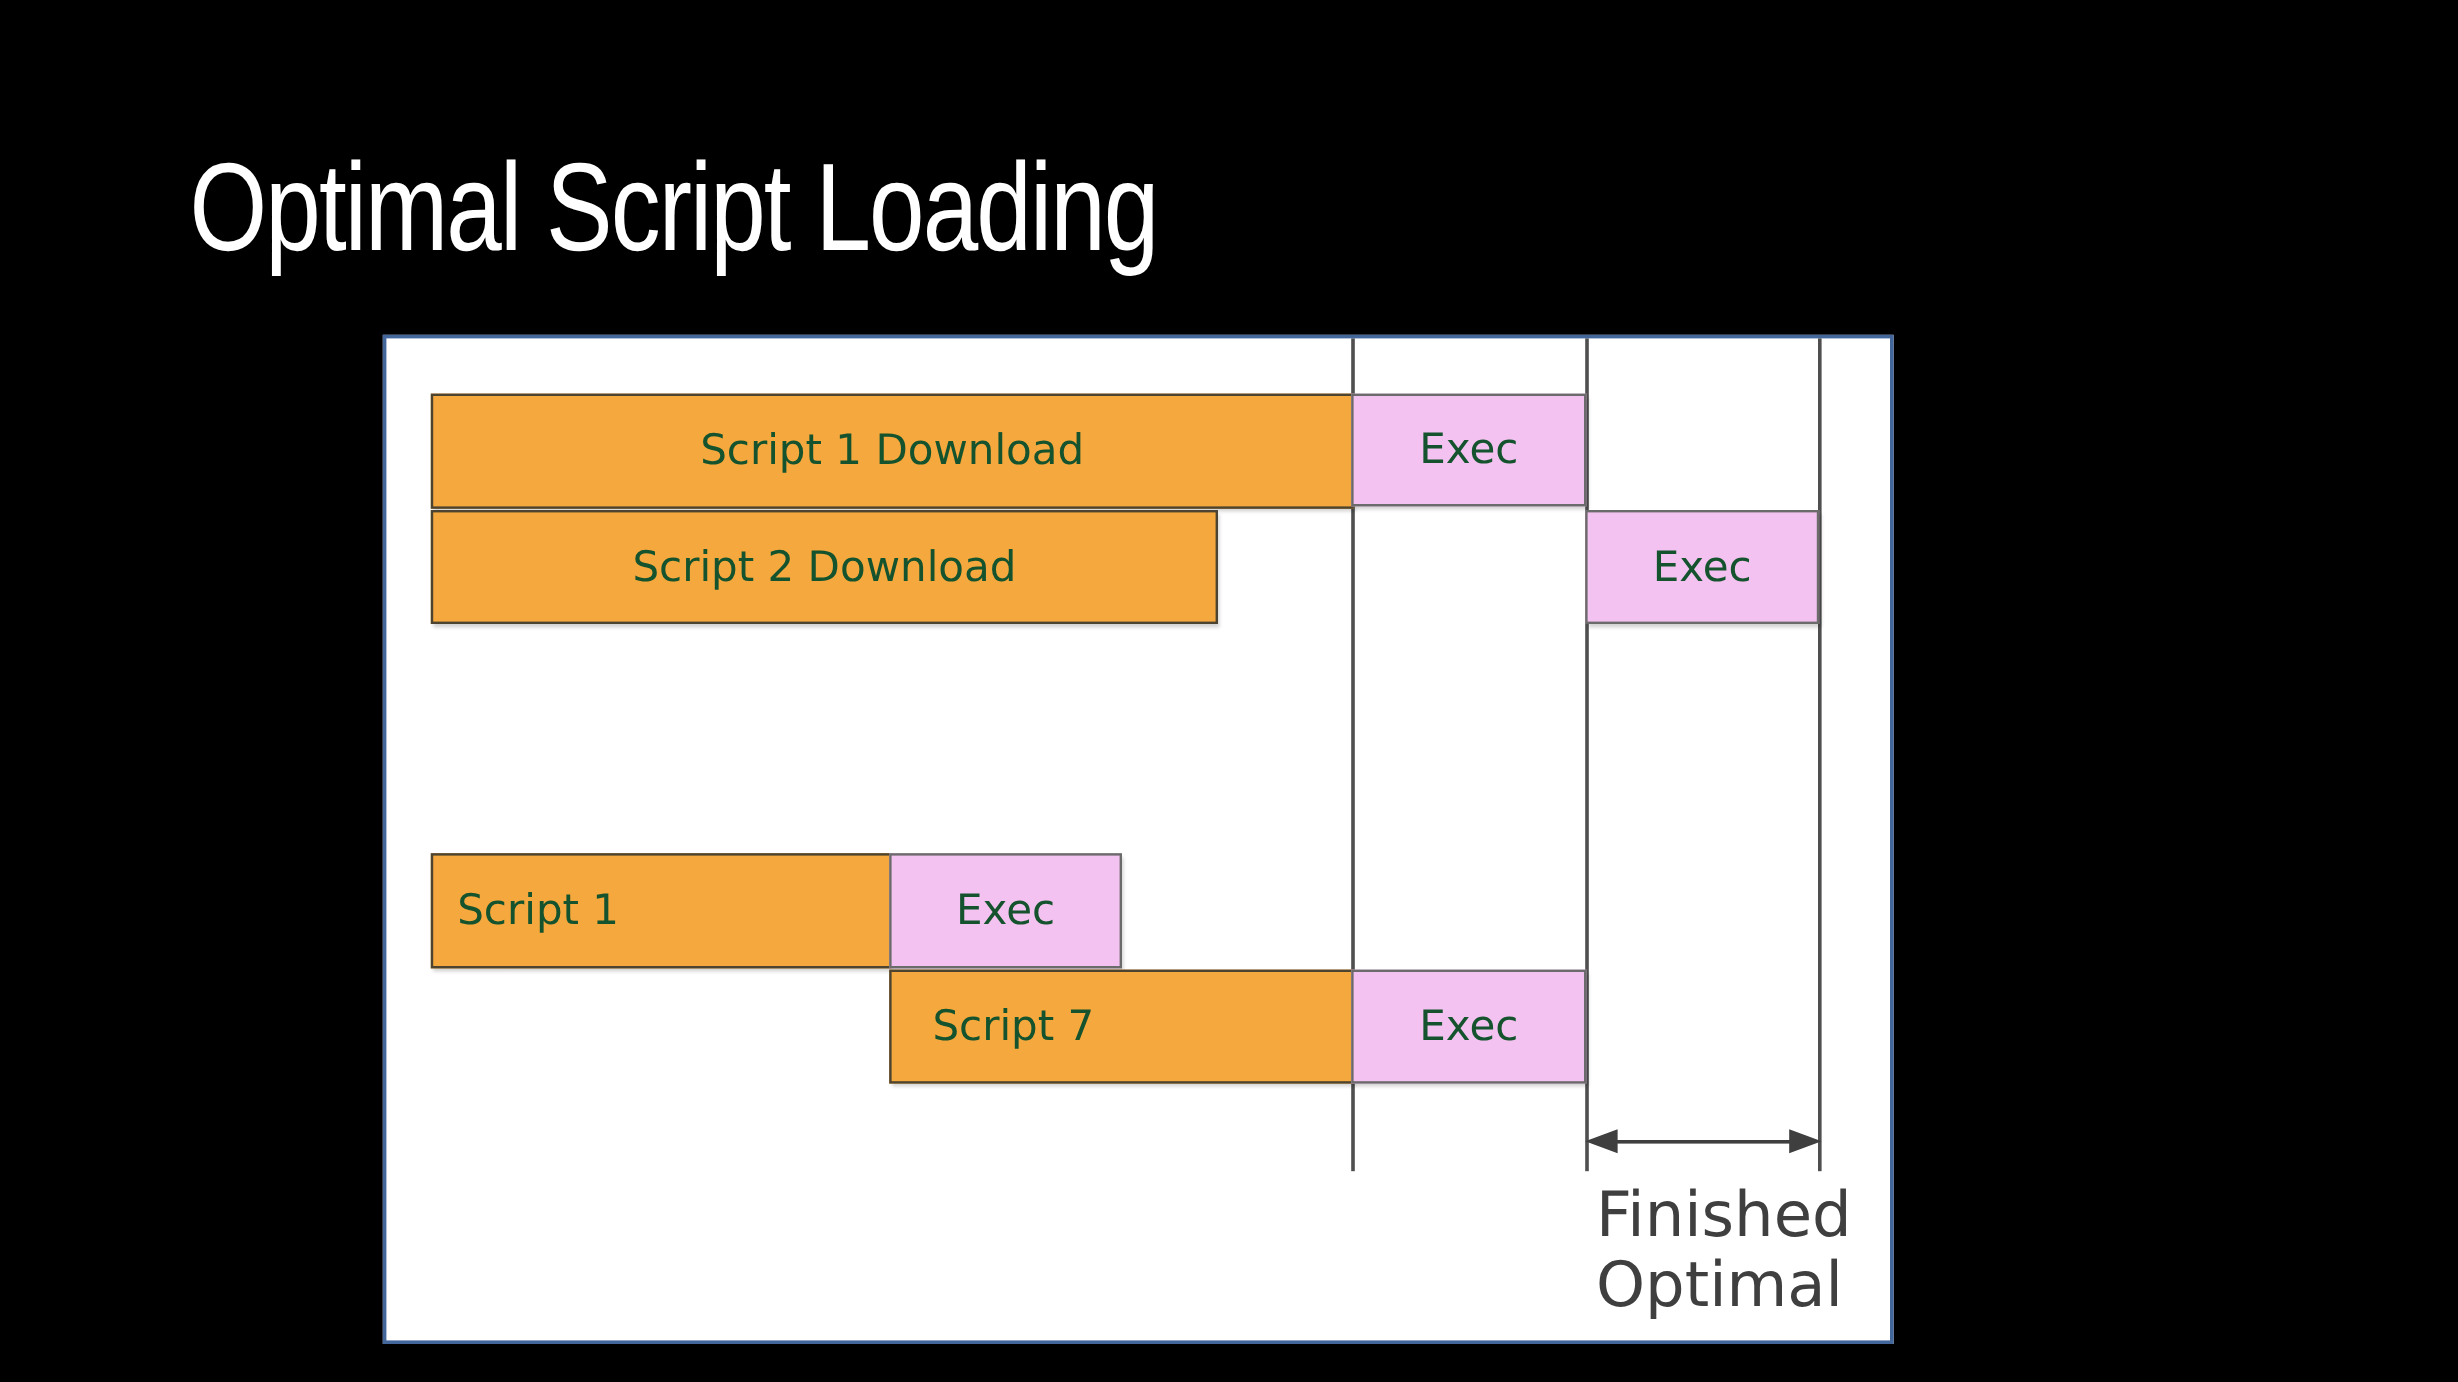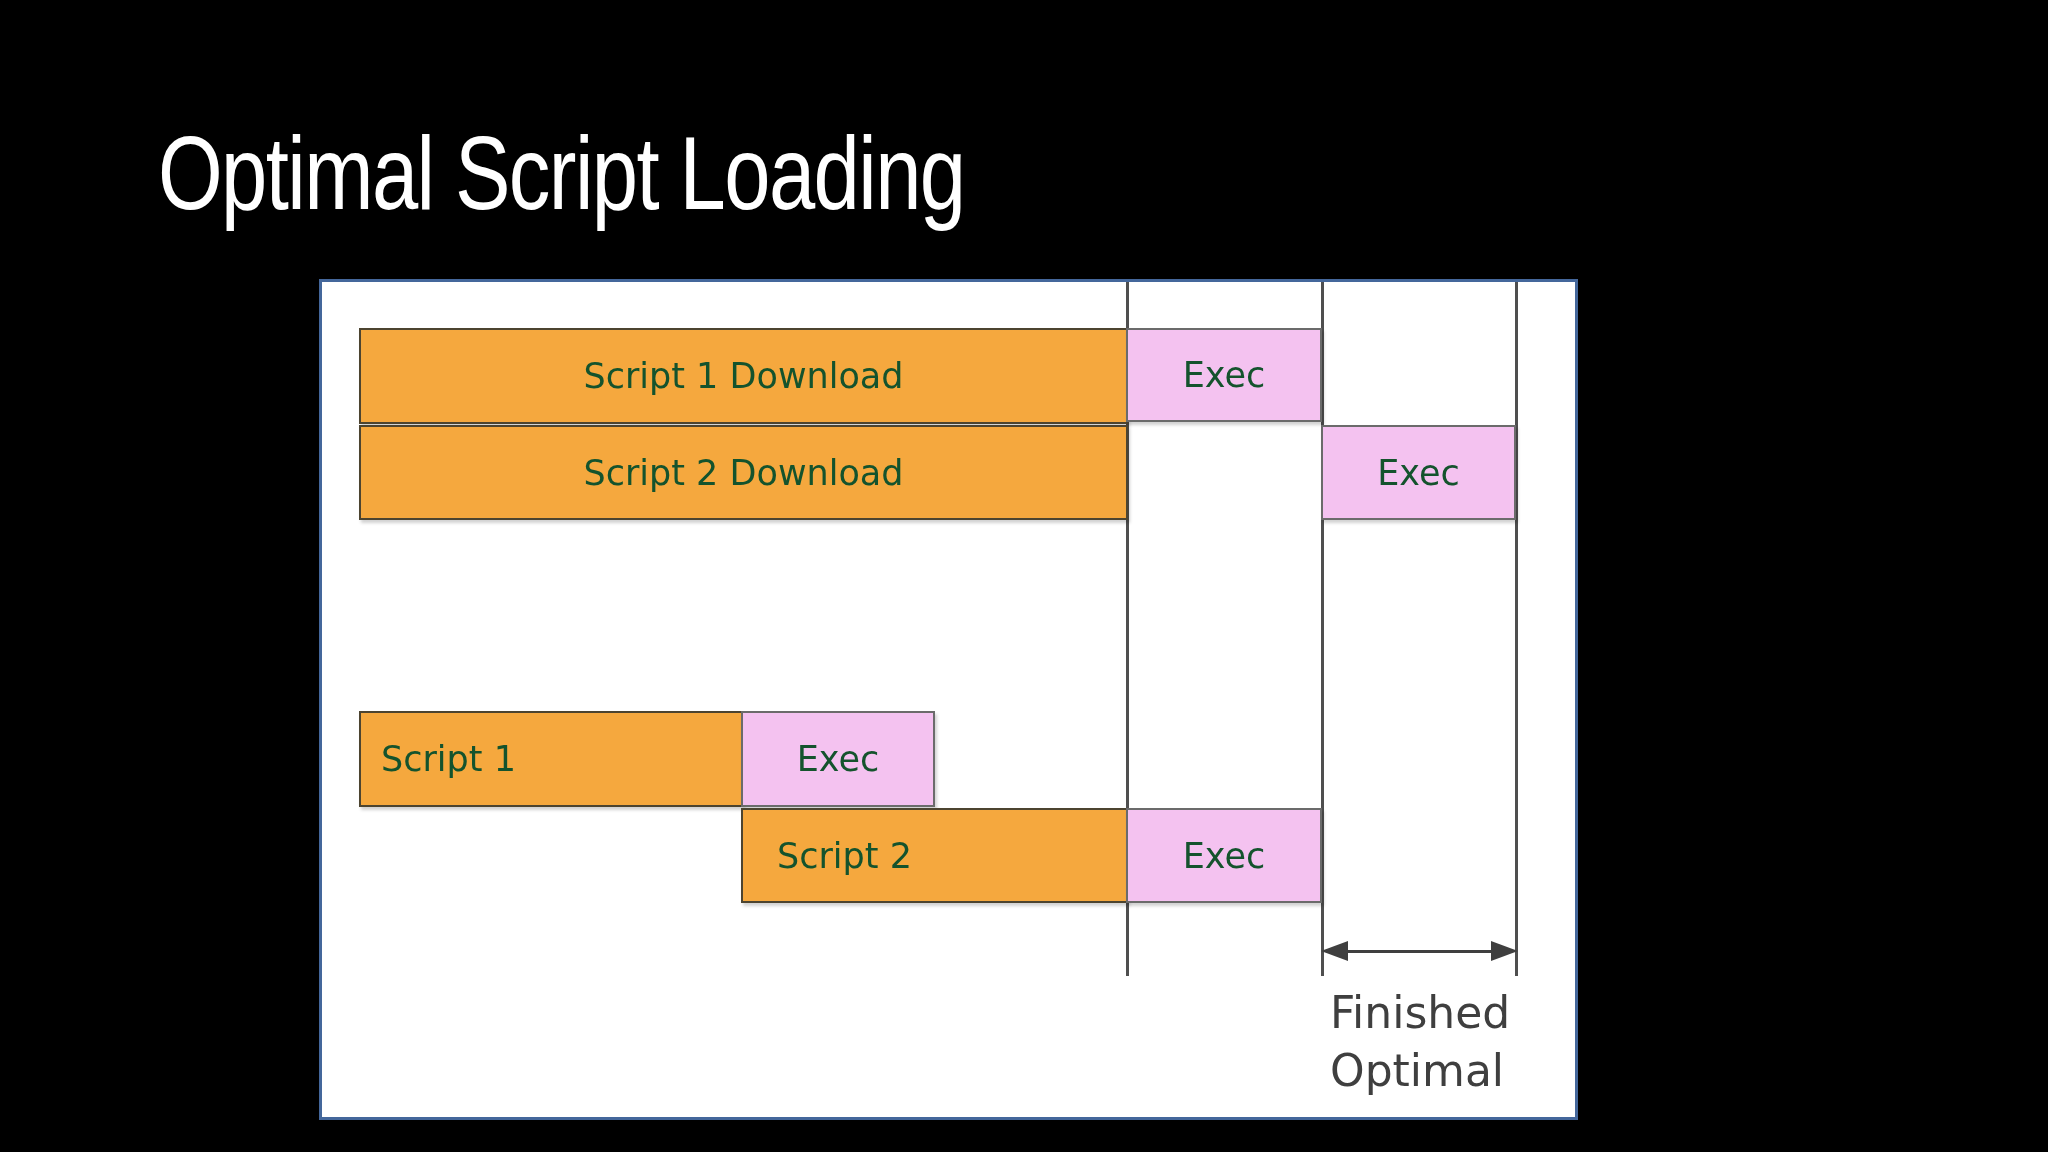--- a/index.html
+++ b/index.html
@@ -52,21 +52,21 @@
     box-shadow:2px 3px 3px rgba(0,0,0,0.18);
     white-space:nowrap;
   }
   .bar-download{background:#f5a83e;border:2px solid #4c4430;}
   .bar-exec{background:#f4c2f0;border:2px solid #6b6b6b;}
   .align-left{justify-content:flex-start;}
   .pad-sm{padding-left:20px;}
   .pad-md{padding-left:34px;}
   .bar-s1dl{left:37px;  top:46px;  width:769px; height:96px;}
   .bar-ex1 {left:804px; top:46px;  width:196px; height:94px;}
-  .bar-s2dl{left:37px;  top:143px; width:769px; height:95px;}
+  .bar-s2dl{left:37px;  top:143px; width:656px; height:95px;}
   .bar-ex2 {left:999px; top:143px; width:195px; height:95px;}
   .bar-s1  {left:37px;  top:429px; width:384px; height:96px;}
   .bar-ex3 {left:419px; top:429px; width:194px; height:96px;}
   .bar-s2  {left:419px; top:526px; width:387px; height:95px;}
   .bar-ex4 {left:804px; top:526px; width:196px; height:95px;}
   .arrow{
     position:absolute;
     left:999px;top:659px;
     width:197px;height:20px;
   }
@@ -80,21 +80,21 @@
     position:absolute;top:0;
     width:0;height:0;
     border-top:10px solid transparent;
     border-bottom:10px solid transparent;
   }
   .arrow-head-left{left:0;border-right:27px solid #3f3f3f;}
   .arrow-head-right{right:0;border-left:27px solid #3f3f3f;}
   .annotation{
     position:absolute;
     left:1008px;top:702px;
-    font-size:44px;
+    font-size:52px;
     line-height:58px;
     color:#3f3f3f;
   }
 </style>
 </head>
 <body>
 
 <div class="slide">
 
   <h1 class="title">Optimal Script Loading</h1>
@@ -118,21 +118,21 @@
       <span>Exec</span>
     </div>
 
     <div class="bar bar-download align-left pad-sm bar-s1">
       <span>Script 1</span>
     </div>
     <div class="bar bar-exec bar-ex3">
       <span>Exec</span>
     </div>
     <div class="bar bar-download align-left pad-md bar-s2">
-      <span>Script 2</span>
+      <span>Script 7</span>
     </div>
     <div class="bar bar-exec bar-ex4">
       <span>Exec</span>
     </div>
 
     <div class="arrow">
       <div class="arrow-head arrow-head-left"></div>
       <div class="arrow-line"></div>
       <div class="arrow-head arrow-head-right"></div>
     </div>

